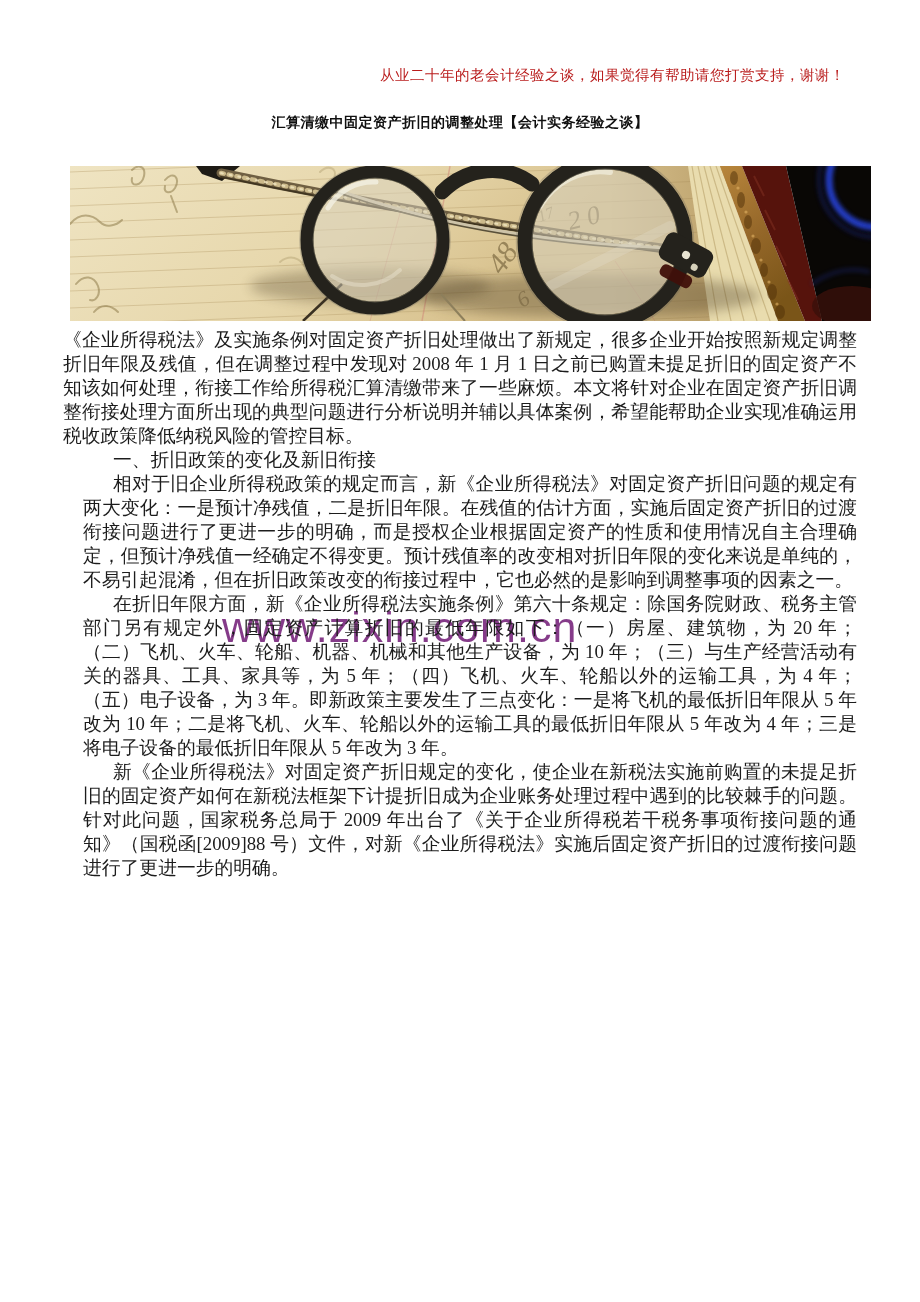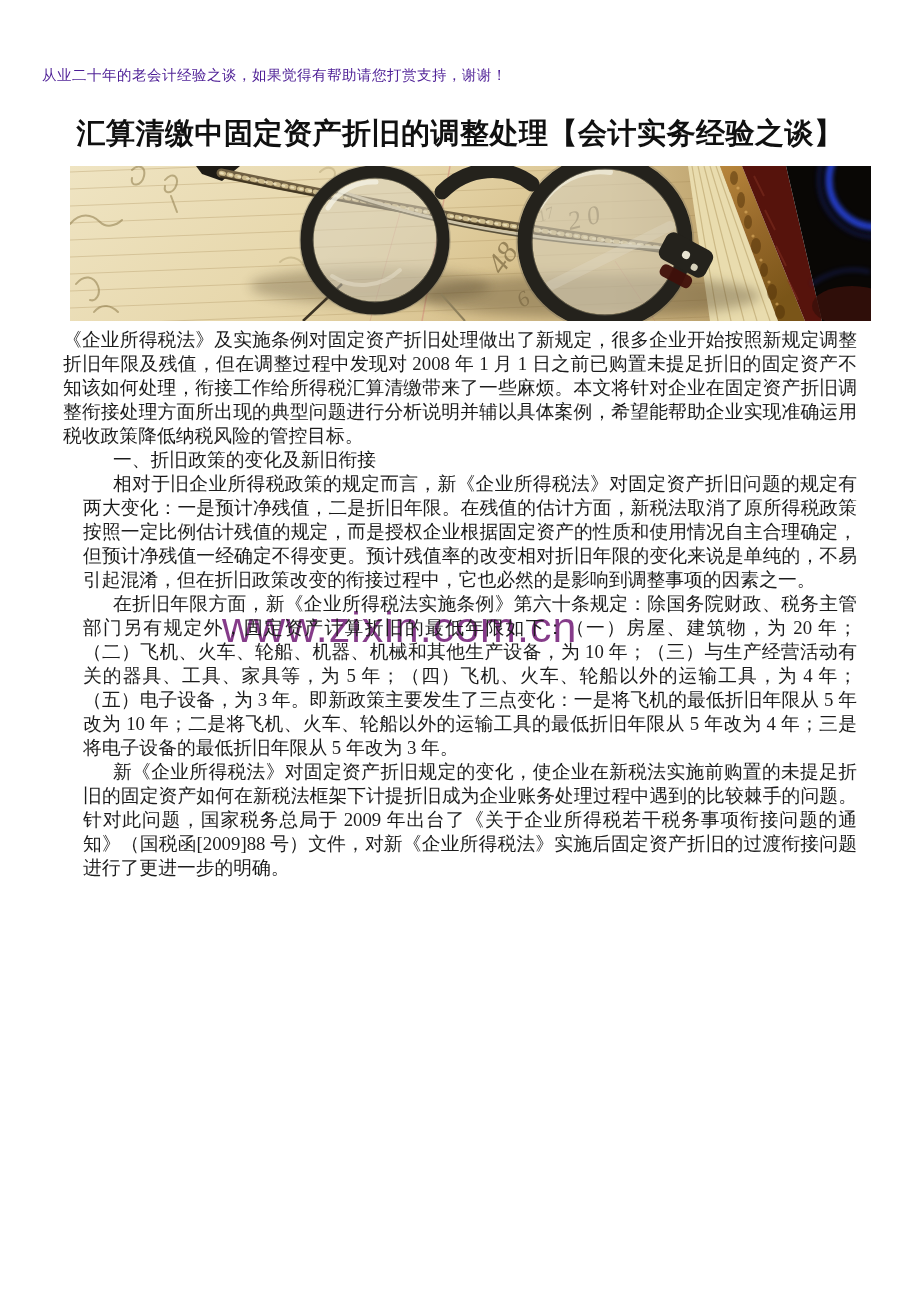--- a/index.html
+++ b/index.html
@@ -11,33 +11,34 @@
     margin: 0 auto;
     background: #ffffff;
     overflow: hidden;
     font-family: "Liberation Serif", "DejaVu Serif", serif;
   }
   .header-note {
     position: absolute;
     top: 66px;
     left: 0;
     right: 75px;
+    text-align: right;
     font-size: 14.5px;
-    color: #4c1d95;
+    color: #b91c1c;
     letter-spacing: 0.5px;
     white-space: nowrap;
     padding-left: 42px;
   }
   .doc-title {
     position: absolute;
     top: 114px;
     left: 0;
     width: 100%;
     text-align: center;
-    font-size: 29px;
+    font-size: 14px;
     font-weight: bold;
     color: #101010;
     margin: 0;
     letter-spacing: 0.5px;
   }
   .banner {
     position: absolute;
     left: 70px;
     top: 166px;
     width: 801px;
@@ -239,18 +240,18 @@
         <rect x="-16" y="17" width="34" height="13" rx="5" fill="#40100a" opacity="0.95"></rect>
       </g>
     </svg>
   </div>
 
   <div class="watermark">www.zixin.com.cn</div>
 
   <div class="article">
     <p>《企业所得税法》及实施条例对固定资产折旧处理做出了新规定，很多企业开始按照新规定调整折旧年限及残值，但在调整过程中发现对 2008 年 1 月 1 日之前已购置未提足折旧的固定资产不知该如何处理，衔接工作给所得税汇算清缴带来了一些麻烦。本文将针对企业在固定资产折旧调整衔接处理方面所出现的典型问题进行分析说明并辅以具体案例，希望能帮助企业实现准确运用税收政策降低纳税风险的管控目标。</p>
     <p class="indent">一、折旧政策的变化及新旧衔接</p>
-    <p class="indent">相对于旧企业所得税政策的规定而言，新《企业所得税法》对固定资产折旧问题的规定有两大变化：一是预计净残值，二是折旧年限。在残值的估计方面，新税法取消了原所得税政策按照一定比例估计残值的规定，而是授权企业根据固定资产的性质和使用情况自主合理确定，但预计净残值一经确定不得变更。预计残值率的改变相对折旧年限的变化来说是单纯的，不易引起混淆，但在折旧政策改变的衔接过程中，它也必然的是影响到调整事项的因素之一。</p>
+    <p class="indent">相对于旧企业所得税政策的规定而言，新《企业所得税法》对固定资产折旧问题的规定有两大变化：一是预计净残值，二是折旧年限。在残值的估计方面，实施后固定资产折旧的过渡衔接问题进行了更进一步的明确，而是授权企业根据固定资产的性质和使用情况自主合理确定，但预计净残值一经确定不得变更。预计残值率的改变相对折旧年限的变化来说是单纯的，不易引起混淆，但在折旧政策改变的衔接过程中，它也必然的是影响到调整事项的因素之一。</p>
     <p class="indent">在折旧年限方面，新《企业所得税法实施条例》第六十条规定：除国务院财政、税务主管部门另有规定外，固定资产计算折旧的最低年限如下：（一）房屋、建筑物，为 20 年；（二）飞机、火车、轮船、机器、机械和其他生产设备，为 10 年；（三）与生产经营活动有关的器具、工具、家具等，为 5 年；（四）飞机、火车、轮船以外的运输工具，为 4 年；（五）电子设备，为 3 年。即新政策主要发生了三点变化：一是将飞机的最低折旧年限从 5 年改为 10 年；二是将飞机、火车、轮船以外的运输工具的最低折旧年限从 5 年改为 4 年；三是将电子设备的最低折旧年限从 5 年改为 3 年。</p>
     <p class="indent">新《企业所得税法》对固定资产折旧规定的变化，使企业在新税法实施前购置的未提足折旧的固定资产如何在新税法框架下计提折旧成为企业账务处理过程中遇到的比较棘手的问题。针对此问题，国家税务总局于 2009 年出台了《关于企业所得税若干税务事项衔接问题的通知》（国税函[2009]88 号）文件，对新《企业所得税法》实施后固定资产折旧的过渡衔接问题进行了更进一步的明确。</p>
   </div>
 
 </div>
 
 </body></html>

